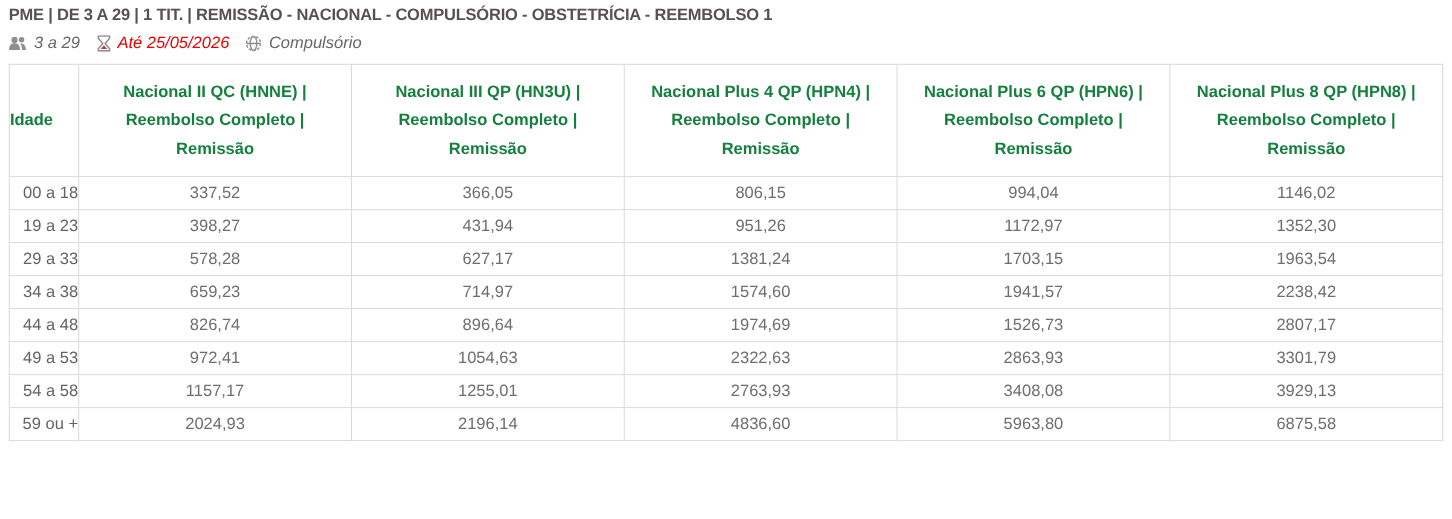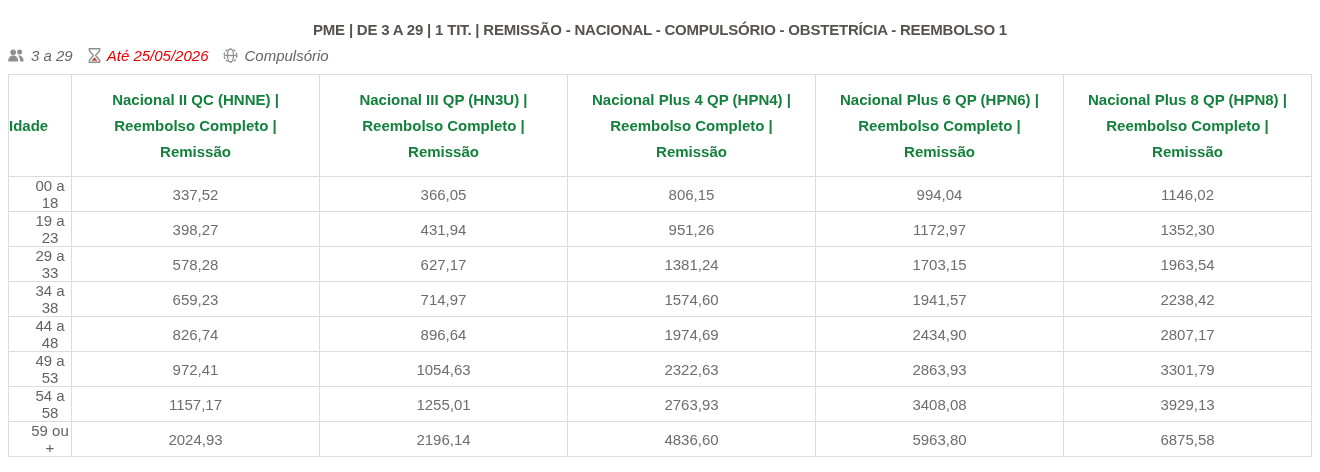--- a/index.html
+++ b/index.html
@@ -1,24 +1,23 @@
 <!DOCTYPE html>
 <html><head>
 <meta charset="utf-8">
 <style>
   html,body{margin:0;padding:0}
   body{
     width:1320px;height:472px;overflow:hidden;background:#ffffff;
     font-family:"Liberation Sans", sans-serif;
   }
   .title{
-    margin:0;padding:21px 8px 0 8px;
+    margin:0;padding:5px 8px 0 8px;
     font-size:15px;font-weight:bold;color:#57524d;letter-spacing:-0.2px;
     white-space:nowrap;
-    text-align:center;
   }
   .meta{
     display:flex;align-items:center;gap:15px;
     padding:9px 8px 0 8px;font-size:15px;color:#666;font-style:italic;
   }
   .meta-item{display:inline-flex;align-items:center;gap:6px;}
   .meta-item svg{flex:none;display:block;}
   .validity-text{color:#e80000;}
   .icon-gray{fill:#8f8f8f;}
   .icon-stroke{stroke:#8f8f8f;fill:none;stroke-width:1.3;}
@@ -28,21 +27,21 @@
     width:1304px;margin:10px 0 0 8px;
   }
   table.price th, table.price td{border:1px solid #dcdcdc;padding:0;}
   thead th{
     height:101px;font-size:15px;font-weight:bold;color:#15803d;
     text-align:center;vertical-align:middle;line-height:26px;
     white-space:pre-line;
   }
   th.col-age{width:62px;text-align:left;padding-left:6px;white-space:normal;}
   tbody td{height:29px;font-size:15px;color:#6e6e6e;text-align:center;vertical-align:middle;}
-  tbody td.age{text-align:center;padding-left:20px;color:#636363;}
+  tbody td.age{text-align:right;padding-left:8px;color:#636363;}
 </style>
 </head>
 <body>
 
 <div>
 
   <h1 class="title">PME | DE 3 A 29 | 1 TIT. | REMISSÃO - NACIONAL - COMPULSÓRIO - OBSTETRÍCIA - REEMBOLSO 1</h1>
 
   <div class="meta">
     <span class="meta-item">
@@ -131,21 +130,21 @@
         <td>714,97</td>
         <td>1574,60</td>
         <td>1941,57</td>
         <td>2238,42</td>
       </tr>
       <tr>
         <td class="age">44 a 48</td>
         <td>826,74</td>
         <td>896,64</td>
         <td>1974,69</td>
-        <td>2434,90</td>
+        <td>1526,73</td>
         <td>2807,17</td>
       </tr>
       <tr>
         <td class="age">49 a 53</td>
         <td>972,41</td>
         <td>1054,63</td>
         <td>2322,63</td>
         <td>2863,93</td>
         <td>3301,79</td>
       </tr>

